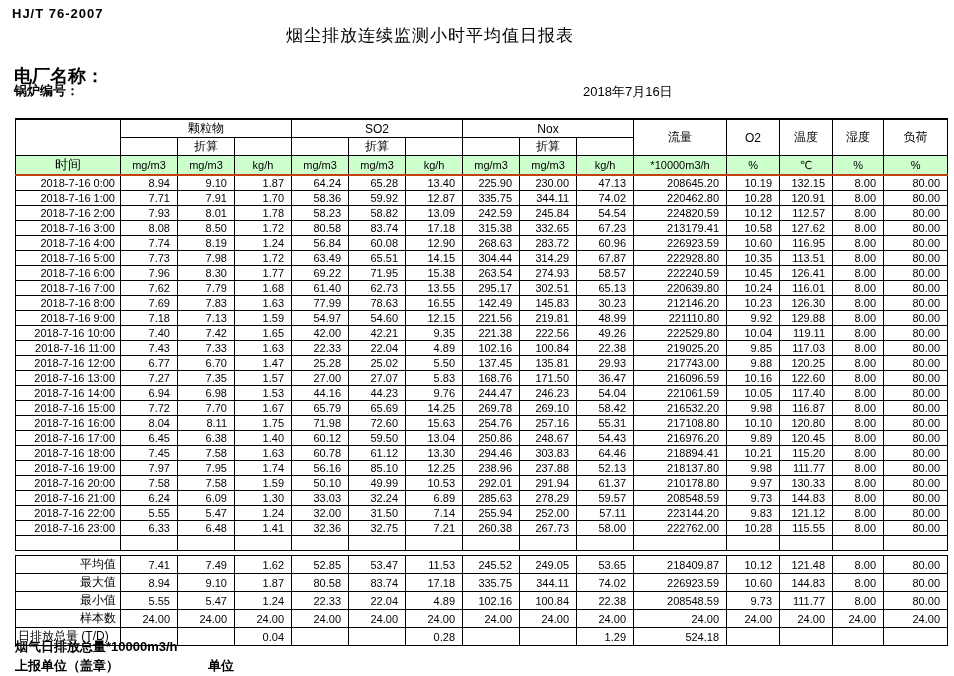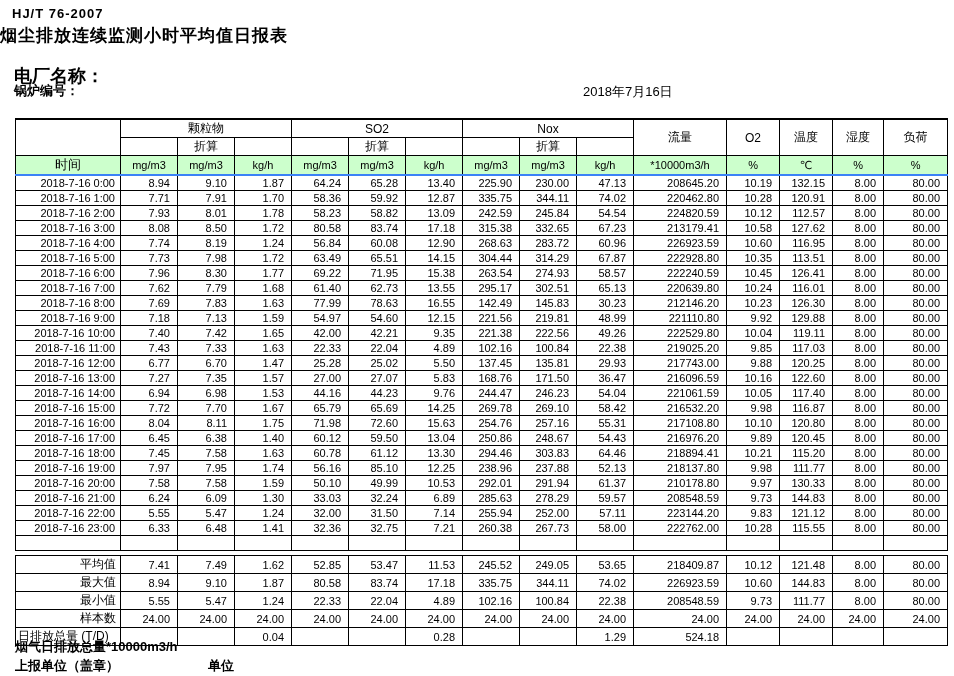--- a/index.html
+++ b/index.html
@@ -5,21 +5,21 @@
   html,body{margin:0;padding:0;background:#ffffff;}
   body{
     position:relative;
     width:954px;height:676px;
     font-family:"Liberation Sans","DejaVu Sans",sans-serif;
     color:#000;
     overflow:hidden;
   }
   .abs{position:absolute;white-space:nowrap;}
   #std-code{left:12px;top:6px;font-size:13px;font-weight:bold;letter-spacing:1px;}
-  #report-title{left:0;top:24px;width:860px;font-size:17px;font-weight:bold;letter-spacing:1px;}
+  #report-title{left:0;top:24px;width:860px;text-align:center;font-size:17px;font-weight:normal;letter-spacing:1px;}
   #plant-name{left:14px;top:64px;font-size:18px;font-weight:bold;}
   #boiler-no{left:14px;top:82px;font-size:13px;font-weight:bold;}
   #report-date{left:583px;top:83px;font-size:13px;}
 
   table#report{
     position:absolute;left:15px;top:118px;
     width:932px;
     border-collapse:collapse;
     table-layout:fixed;
     padding-left:17px;
@@ -30,21 +30,21 @@
     font-size:11px;
     height:14px;
     overflow:hidden;
     white-space:nowrap;
   }
   #report tr.hdr td{height:15px;text-align:center;font-size:12px;}
   #report tr.hdr-units td{
     background:#ccffcc;
     text-align:center;
     height:15px;
-    border-bottom:2px solid #3b82f6;
+    border-bottom:2px solid #c2410c;
   }
   #report td.time-hdr{font-size:13px;}
   #report td.top-edge{border-top:2px solid #000;}
   #report td.c-time{text-align:right;padding-right:5px;}
   #report td.c-num{text-align:right;padding-right:7px;}
   #report tr.sum td{height:14px;}
   #report td.sum-label{text-align:right;padding-right:4px;font-size:12px;}
   #report td.total-label{text-align:left;font-size:12px;}
   #report tr.total td{height:16px;}
   #report tr.gap td{border-left:none;border-right:none;background:#fff;height:4px;padding:0;}

